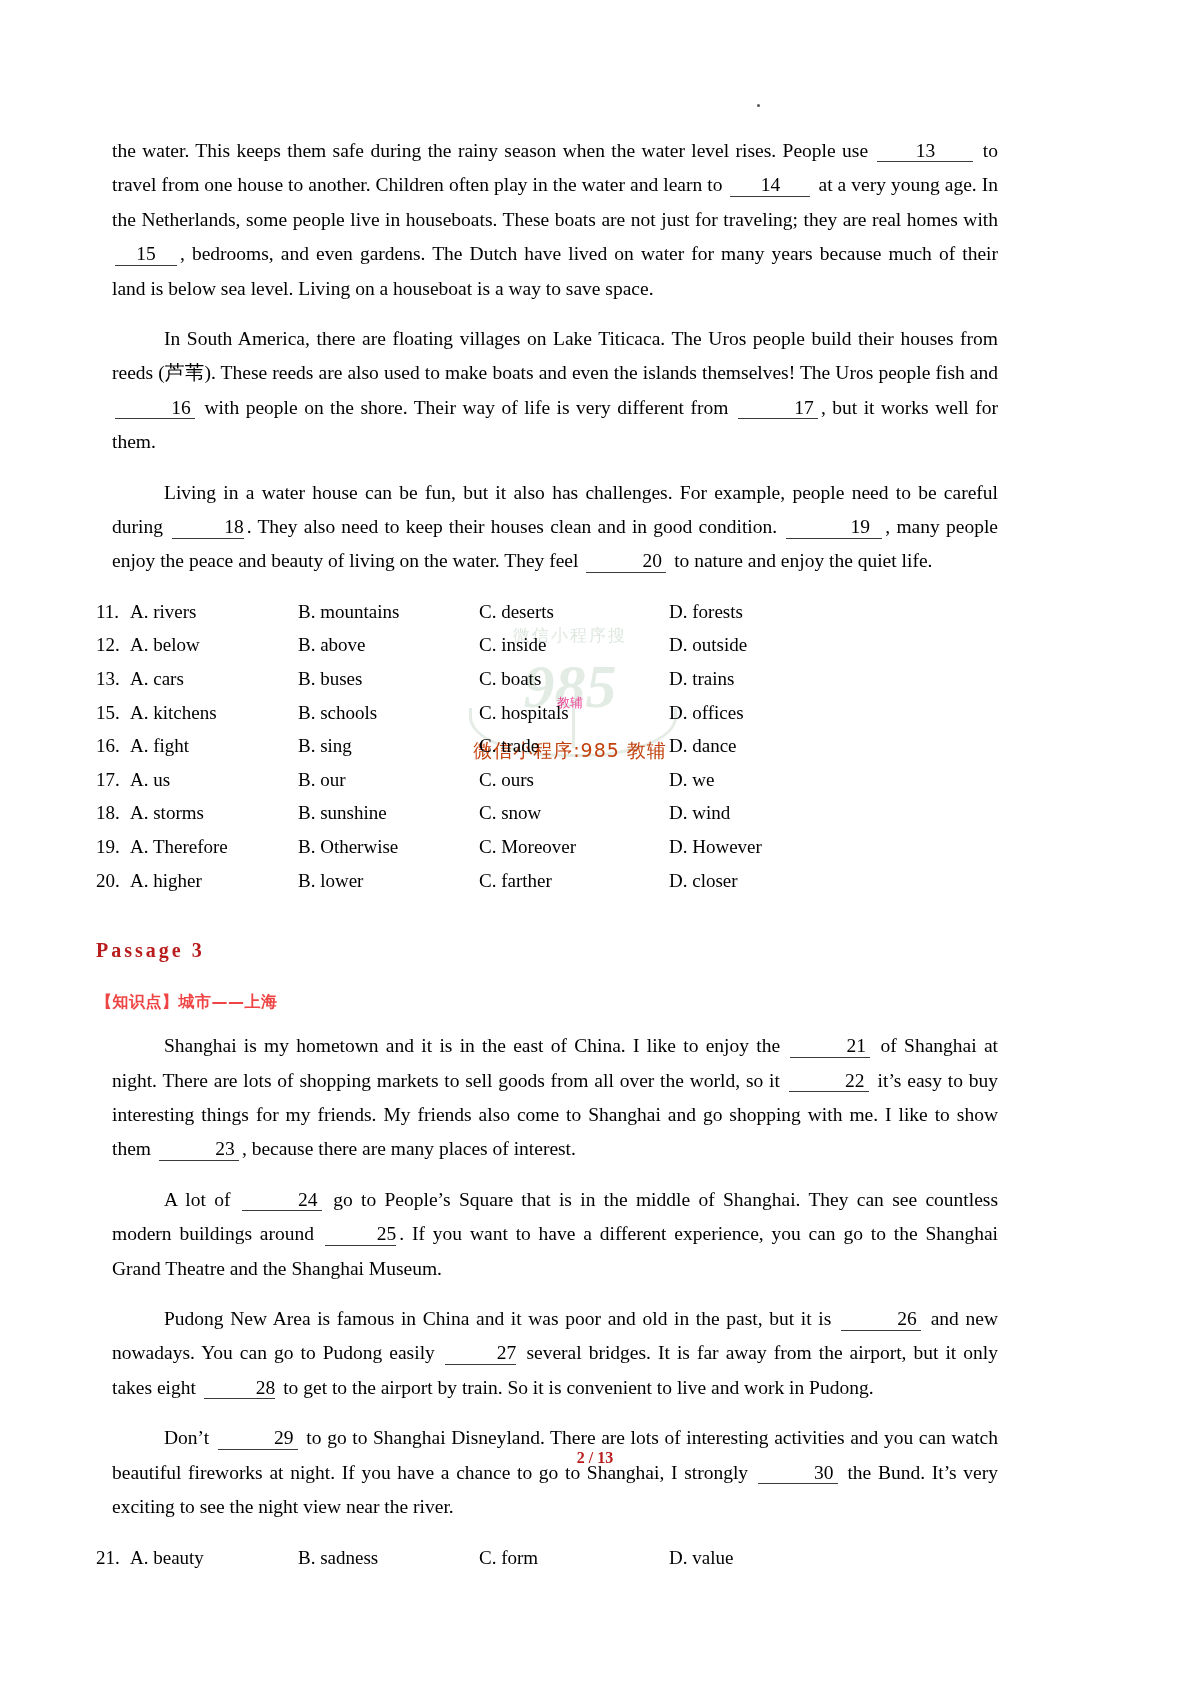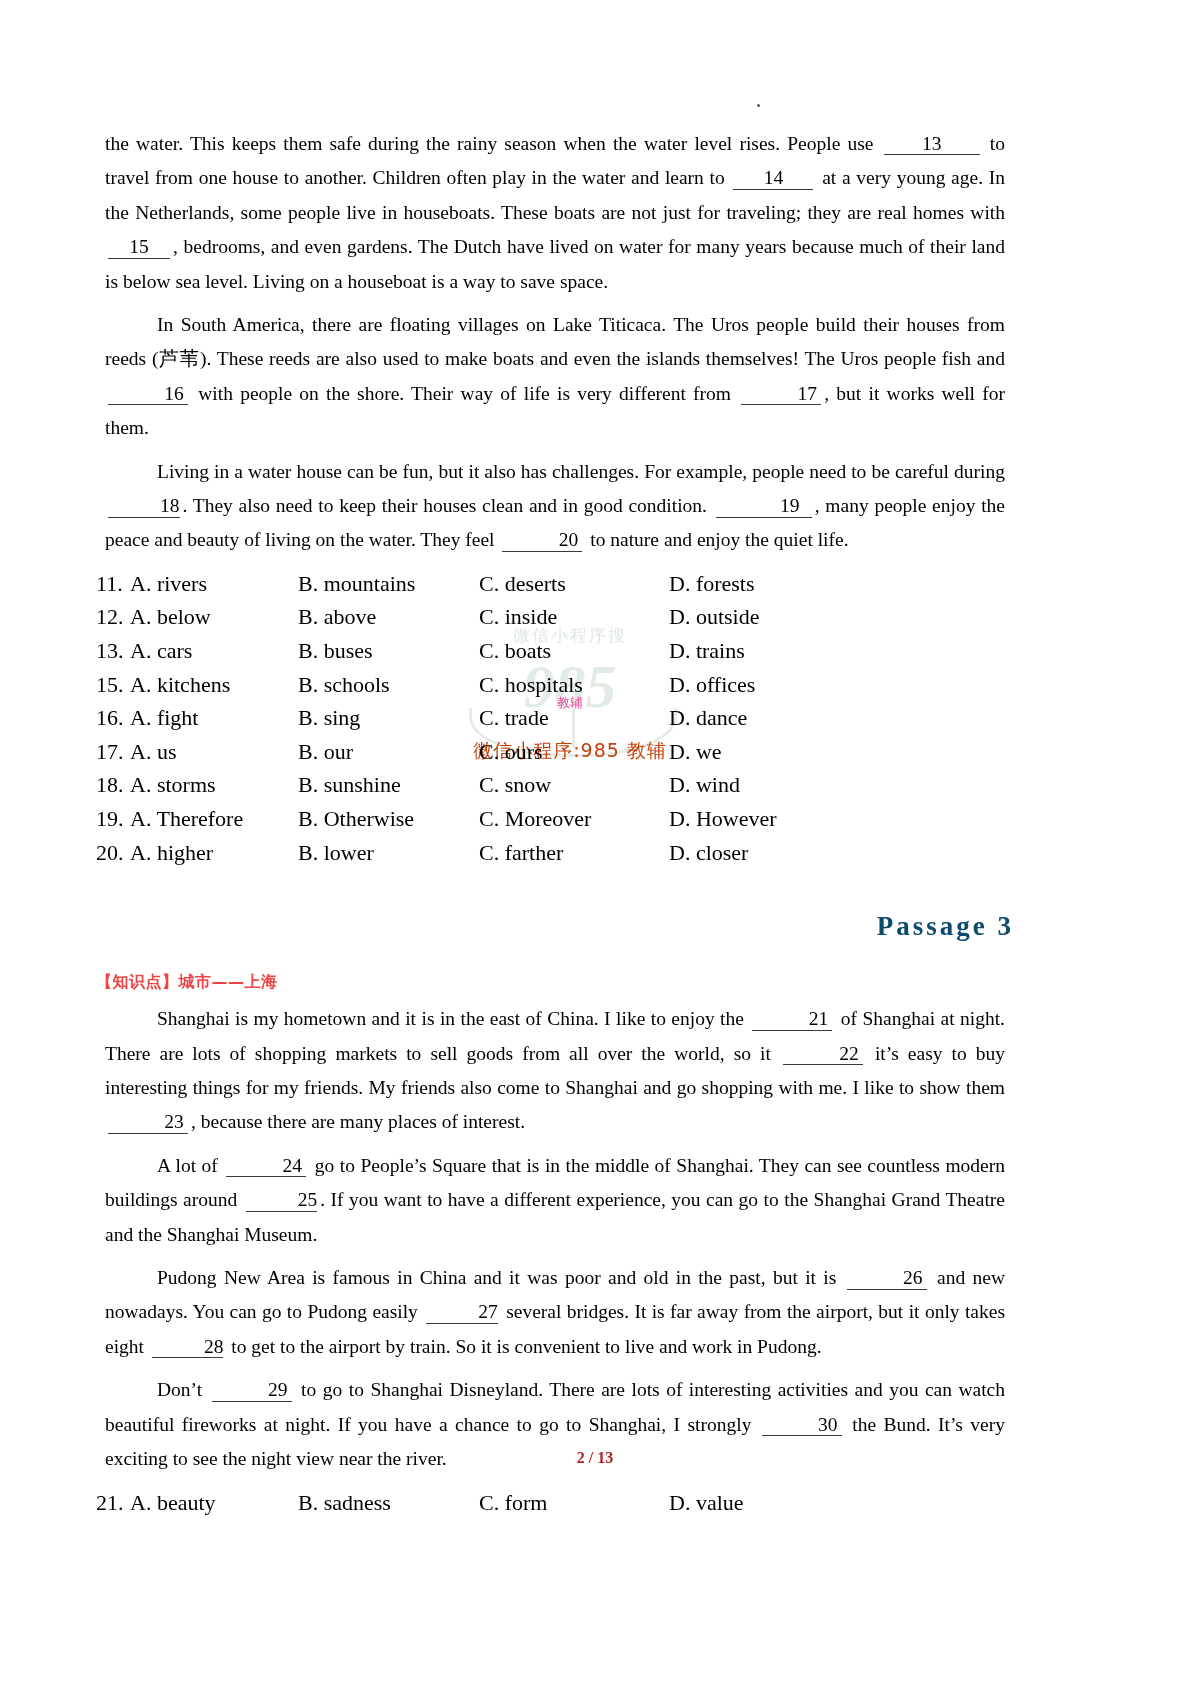--- a/index.html
+++ b/index.html
@@ -110,21 +110,21 @@
     text-align: center;
     font-family: "DejaVu Sans", sans-serif;
     font-size: 19px;
     letter-spacing: 1px;
     color: #c2410c;
     white-space: nowrap;
   }
 
   
   p.para {
-    margin: 9px;
+    margin: 16px;
     font-size: 19.5px;
     line-height: 34.4px;
     text-align: justify;
     text-justify: inter-word;
     position: relative;
     z-index: 1;
   }
   p.indent { text-indent: 52px; }
 
   
@@ -141,36 +141,36 @@
   .blank.w-lg { min-width: 96px; }
 
   
   .options {
     margin-top: 4px;
     position: relative;
     z-index: 1;
   }
   .opt-row {
     display: flex;
-    font-size: 22px;
+    font-size: 19px;
     line-height: 33.6px;
     white-space: nowrap;
   }
   .opt-num { width: 34px; flex: 0 0 34px; }
   .opt-a { width: 168px; flex: 0 0 168px; }
   .opt-b { width: 181px; flex: 0 0 181px; }
   .opt-c { width: 190px; flex: 0 0 190px; }
   .opt-d { flex: 0 0 auto; }
 
   
   .passage-title {
     margin: 42px 0 0 0;
-    text-align: right;
-    color: #0c4a6e;
-    font-size: 27px;
+    text-align: left;
+    color: #b91c1c;
+    font-size: 20px;
     font-weight: 700;
     letter-spacing: 3px;
     font-family: "Liberation Serif", serif;
     position: relative;
     z-index: 1;
   }
   .knowledge {
     margin: 30px 0 6px 0;
     color: #ef4444;
     font-weight: 700;

